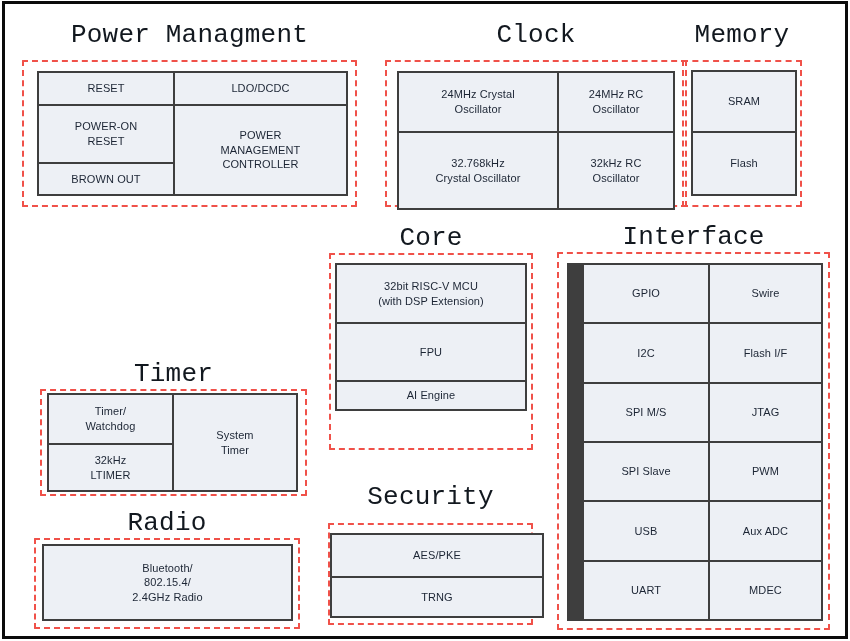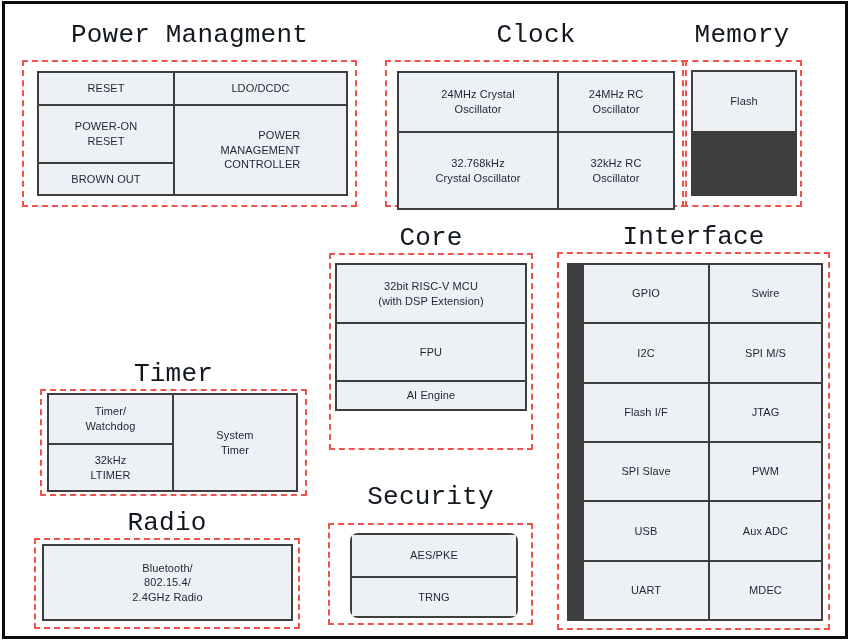--- a/index.html
+++ b/index.html
@@ -44,21 +44,21 @@
   <div class="frame"></div>
 
   <section class="sec" style="left:22px;top:20px;width:335px;">
     <h2 class="title">Power Managment</h2>
     <div class="dash" style="margin-top:10px;height:147px;">
       <div class="tbl" style="left:13px;top:9px;width:311px;height:125px;grid-template-columns:134px 1fr;grid-template-rows:31px 56px 1fr;">
         <div class="cell">RESET</div>
         <div class="cell">LDO/DCDC</div>
         <div class="cell">POWER-ON
 RESET</div>
-        <div class="cell" style="grid-area:2/2/4/3;text-align:right;">POWER
+        <div class="cell" style="grid-area:2/2/4/3;">POWER
 MANAGEMENT
 CONTROLLER</div>
         <div class="cell">BROWN OUT</div>
       </div>
     </div>
   </section>
 
   <section class="sec" style="left:385px;top:20px;width:302px;">
     <h2 class="title">Clock</h2>
     <div class="dash" style="margin-top:10px;height:147px;">
@@ -72,20 +72,21 @@
         <div class="cell">32kHz RC
 Oscillator</div>
       </div>
     </div>
   </section>
 
   <section class="sec" style="left:682px;top:20px;width:120px;">
     <h2 class="title">Memory</h2>
     <div class="dash" style="margin-top:10px;height:147px;">
       <div class="tbl" style="left:7px;top:8px;width:106px;height:126px;grid-template-columns:1fr;grid-template-rows:59px 1fr;">
+        <div class="cell">SRAM</div>
         <div class="cell">Flash</div>
       </div>
     </div>
   </section>
 
 
   <section class="sec" style="left:329px;top:223px;width:204px;">
     <h2 class="title">Core</h2>
     <div class="dash" style="margin-top:0px;height:197px;">
       <div class="tbl" style="left:4px;top:8px;width:192px;height:148px;grid-template-columns:1fr;grid-template-rows:57px 56px 1fr;">
@@ -97,22 +98,22 @@
     </div>
   </section>
 
   <section class="sec" style="left:557px;top:222px;width:273px;">
     <h2 class="title">Interface</h2>
     <div class="dash" style="margin-top:0px;height:378px;">
       <div class="tbl" style="left:8px;top:9px;width:256px;height:358px;grid-template-columns:124px 1fr;grid-template-rows:repeat(6,1fr);padding-left:17px;">
         <div class="cell">GPIO</div>
         <div class="cell">Swire</div>
         <div class="cell">I2C</div>
+        <div class="cell">Flash I/F</div>
         <div class="cell">SPI M/S</div>
-        <div class="cell">Flash I/F</div>
         <div class="cell">JTAG</div>
         <div class="cell">SPI Slave</div>
         <div class="cell">PWM</div>
         <div class="cell">USB</div>
         <div class="cell">Aux ADC</div>
         <div class="cell">UART</div>
         <div class="cell">MDEC</div>
       </div>
     </div>
   </section>
@@ -138,19 +139,19 @@
         <div class="cell">Bluetooth/
 802.15.4/
 2.4GHz Radio</div>
       </div>
     </div>
   </section>
 
   <section class="sec" style="left:328px;top:482px;width:205px;">
     <h2 class="title">Security</h2>
     <div class="dash" style="margin-top:11px;height:102px;">
-      <div class="tbl" style="left:20px;top:8px;width:168px;height:85px;grid-template-columns:1fr;grid-template-rows:41px 1fr;border-radius:8px;">
+      <div class="tbl" style="left:0;top:8px;width:214px;height:85px;grid-template-columns:1fr;grid-template-rows:41px 1fr;">
         <div class="cell">AES/PKE</div>
         <div class="cell">TRNG</div>
       </div>
     </div>
   </section>
 </main>
 
 </body></html>

